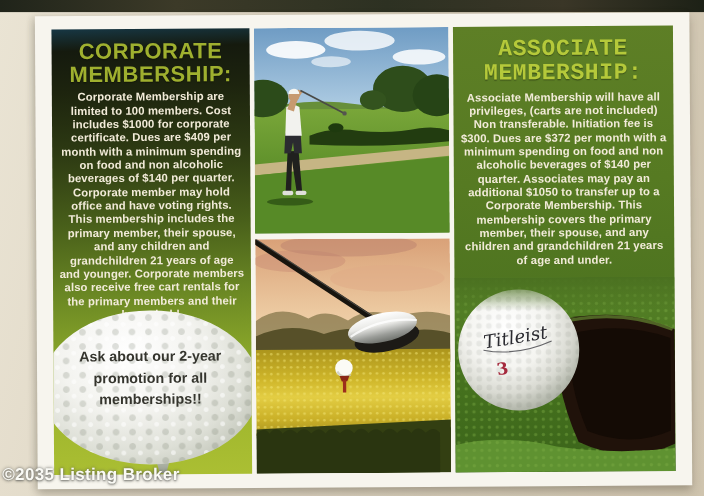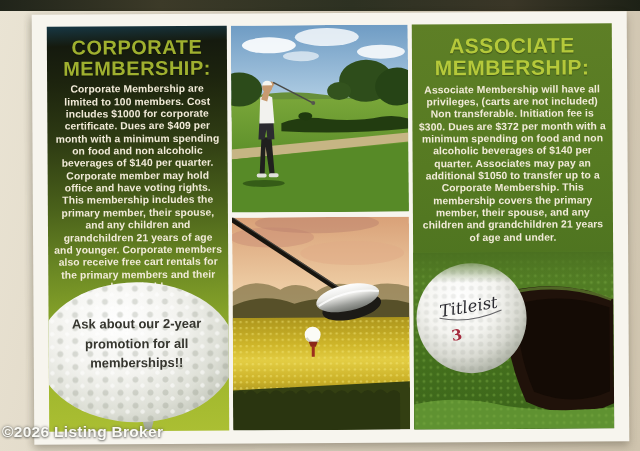--- a/index.html
+++ b/index.html
@@ -12,21 +12,21 @@
     background:var(--paper,#f7f5ee);transform:rotate(-0.35deg);
     box-shadow:0 5px 9px rgba(60,55,40,.28), -3px 0 6px rgba(60,55,40,.12);}
   
   .panel-left{position:absolute;left:15px;top:12px;width:180px;height:405px;overflow:hidden;
     background:linear-gradient(178deg,#173744 0%,#151a0e 5%,#1d240e 14%,#2e3b13 28%,#49601a 44%,#688523 58%,#87a429 72%,#9fb62d 85%,#abbf33 100%);}
   .panel-right{position:absolute;left:380px;top:12px;width:200px;height:405px;overflow:hidden;
     background:linear-gradient(178deg,#5e7f26 0%,#567a22 35%,#4e7420 60%,#466e1f 80%,#406a1d 100%);}
   .heading{margin:11px 4px 4px 4px;text-align:center;font-weight:bold;
     font-size:20px;line-height:1.06;letter-spacing:.5px;color:var(--heading_green,#9fb02f);
     text-shadow:0 1px 1px rgba(0,0,0,.35);}
-  .panel-right .heading{font-size:21px;color:var(--heading_green_bright,#b5c93a);}
+  .panel-right .heading{font-size:21px;color:var(--heading_green_bright,#b5c93a);font-family:Liberation Mono, monospace;}
   .body-text{margin:3px 5px 0 5px;text-align:center;font-size:10.3px;line-height:1.2;
     font-weight:bold;letter-spacing:.1px;color:var(--body_text,#f2ebd9);}
   
   .golf-tee{position:absolute;left:84px;top:380px;width:30px;height:24px;
     background:linear-gradient(180deg,#cdd2c6,#9aa092);clip-path:polygon(18% 0,82% 0,60% 100%,40% 100%);}
   .promo-ball{position:absolute;left:-11px;top:256px;width:198px;height:140px;border-radius:50%;
     background:radial-gradient(ellipse at 40% 28%,#ffffff 0%,#f3f3ef 38%,#dddfd6 64%,#bcc0b3 86%,#a7ac9d 100%);
     overflow:hidden;}
   .promo-ball .dimples{position:absolute;inset:0;border-radius:50%;
     background-image:radial-gradient(circle,rgba(110,118,100,.22) 0 2.6px,transparent 3.4px),
@@ -208,14 +208,14 @@
             <path d="M26 66 Q56 72 88 58" stroke="#2a2a30" stroke-width="1" fill="none" opacity=".7"></path>
             <text x="44" y="88" text-anchor="middle" transform="rotate(-9 44 88)" font-family="DejaVu Serif, serif" font-weight="bold" font-size="15" fill="#a5293d">3</text>
           </g>
           <rect width="200" height="30" fill="url(#blend3)"></rect>
         </svg>
       </div>
     </div>
 
   </div>
 
-  <div class="watermark">©2026 Listing Broker</div>
+  <div class="watermark">©2035 Listing Broker</div>
 </div>
 
 </body></html>

